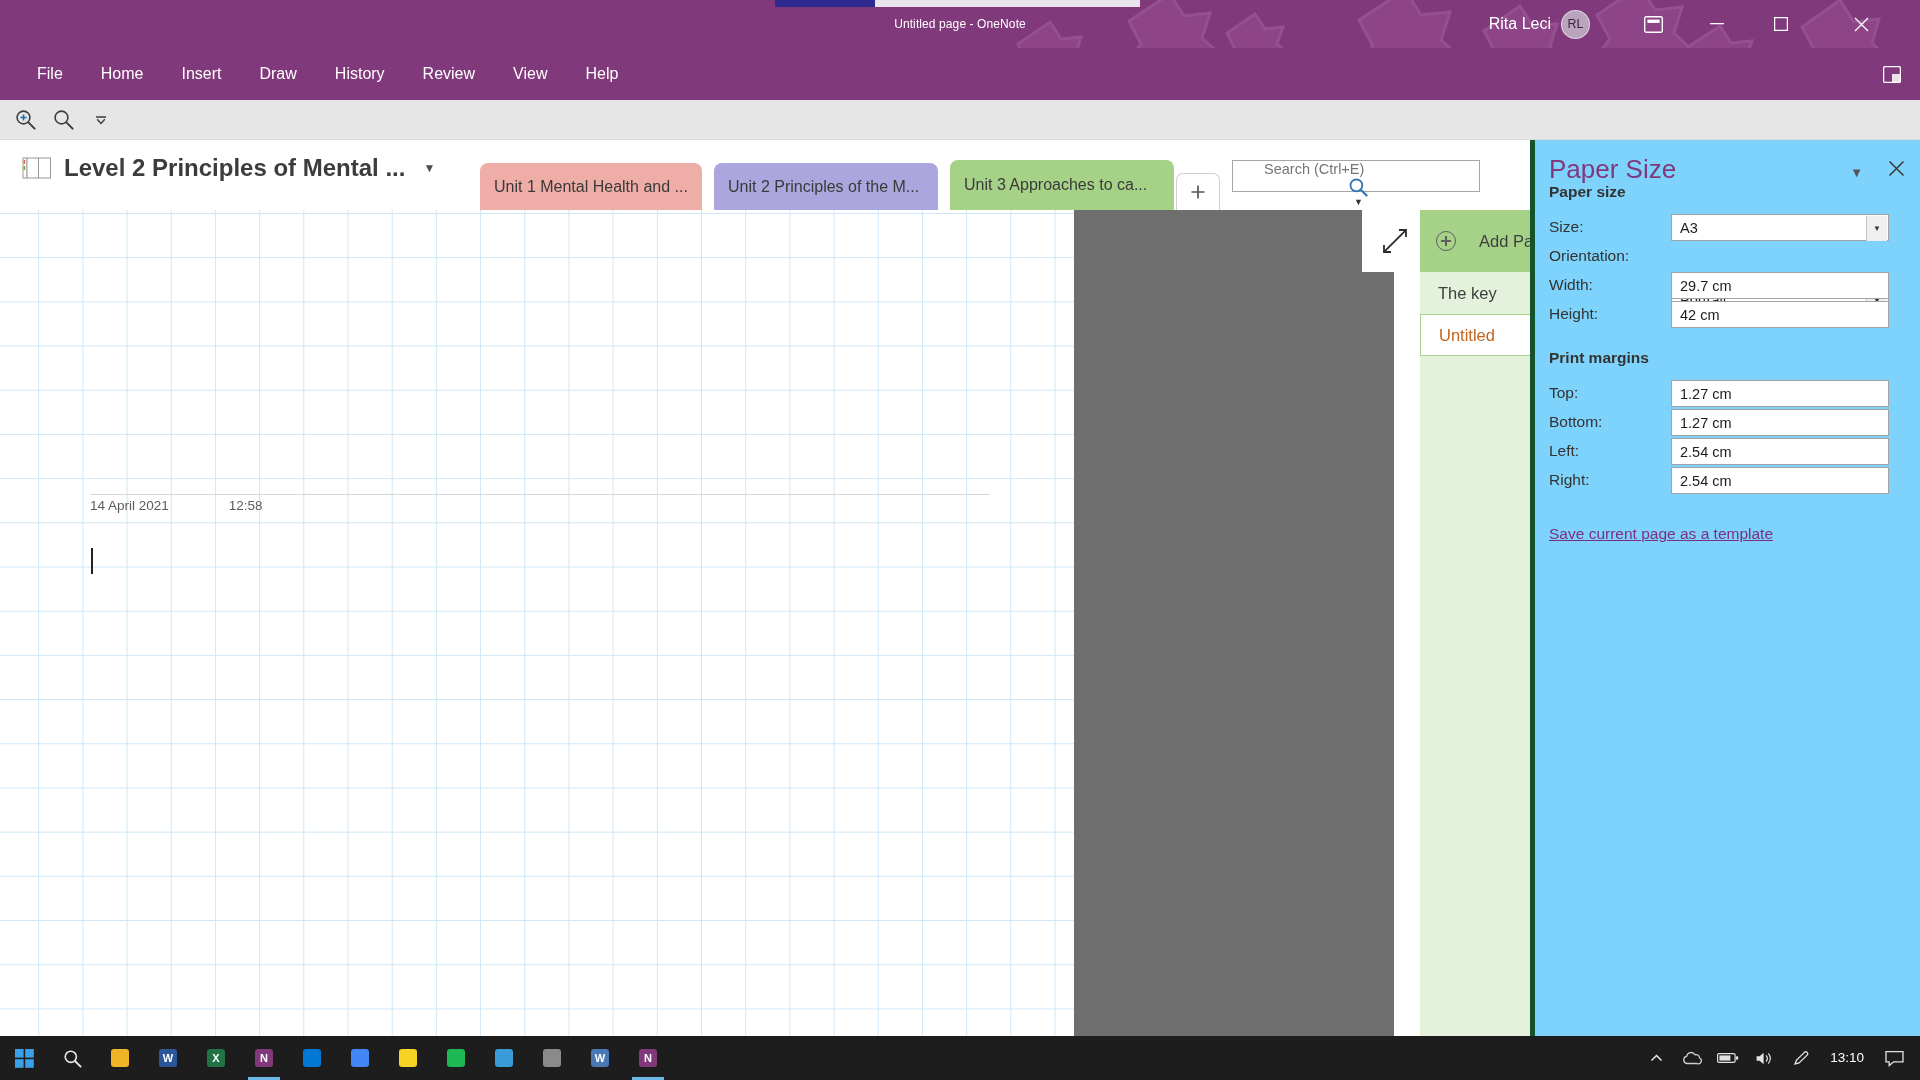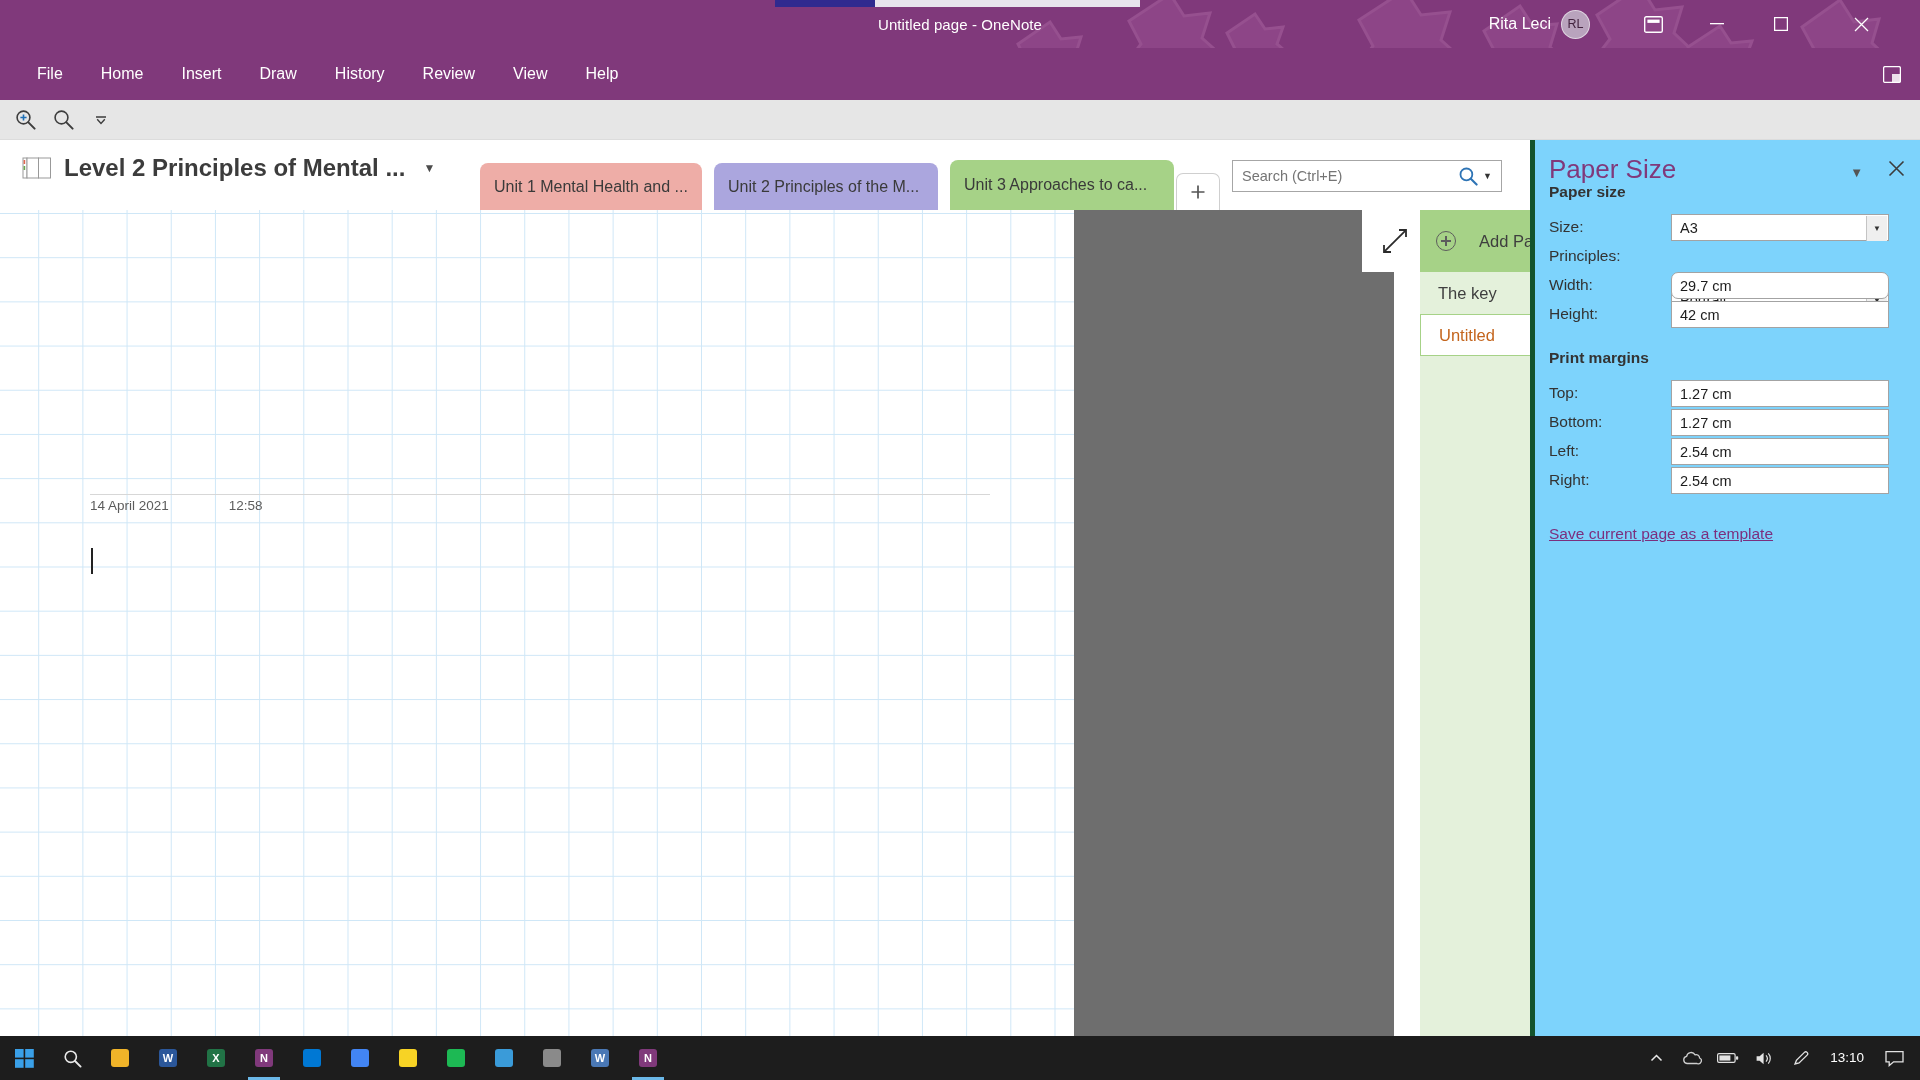--- a/index.html
+++ b/index.html
@@ -18,21 +18,21 @@
   }
   .tb-stars{ position:absolute; inset:0; pointer-events:none; }
   .tb-sync{
     position:absolute; top:0; left:775px; width:365px; height:7px;
     background:#e8e3ec;
   }
   .tb-sync i{ position:absolute; left:0; top:0; width:100px; height:7px; background:#2f2a8f; display:block; }
   .tb-title{
     position:absolute; left:0; top:0; width:1920px; height:48px;
     display:flex; align-items:center; justify-content:center;
-    color:#ffffff; font-size:15px; letter-spacing:.1px;
+    color:#ffffff; font-size:12px; letter-spacing:.1px;
   }
   .tb-user{
     position:absolute; right:330px; top:0; height:48px; display:flex;
     align-items:center; gap:10px; color:#fff; font-size:16px;
   }
   .avatar{
     width:29px; height:29px; border-radius:50%;
     background:#b9a3bd; color:#43233f; font-size:12.5px;
     display:flex; align-items:center; justify-content:center;
     border:1px solid rgba(255,255,255,.55);
@@ -85,23 +85,23 @@
     display:flex; align-items:center; padding:0 14px;
     white-space:nowrap; overflow:hidden;
   }
   .addsec{
     position:absolute; top:33px; width:44px; height:37px;
     border:1px solid #cfcfcf; border-bottom:none; border-radius:7px 7px 0 0;
     background:#fff; display:flex; align-items:center; justify-content:center;
     font-size:23px; color:#555;
   }
   .searchbox{
-    position:absolute; top:160px; left:1232px; width:270px; height:32px;
+    position:absolute; top:160px; left:1232px; width:248px; height:32px;
     border:1px solid #a6a6a6; background:#fff;
-    display:flex; align-items:center; padding:0 6px 0 9px;
+    display:flex; align-items:center; padding:0 6px 0 9px;flex-direction:column;
   }
   .searchbox input{
     border:none; outline:none; flex:1; font-size:14.5px; color:#555;
     font-family:"Liberation Sans", sans-serif; background:transparent;
   }
 
   
   .canvas{
     position:absolute; left:0; top:210px; width:1074px; height:826px;
     background:#ffffff; overflow:hidden;
@@ -389,27 +389,27 @@
       </svg>
     </div>
   </div>
   <div id="paneBody">
       <div class="grp-label" style="top: 43px;">Paper size</div>
       <div class="fld-label" style="top: 78px;">Size:</div>
       <div class="fld-box combo" style="top: 74px;">
         <span>A3</span>
         <span class="combo-arrow">▼</span>
       </div>
-      <div class="fld-label" style="top: 107px;">Principles:</div>
+      <div class="fld-label" style="top: 107px;">Orientation:</div>
       <div class="fld-box combo" style="top: 103px; margin-top: 43px;">
         <span>Portrait</span>
         <span class="combo-arrow">▼</span>
       </div>
       <div class="fld-label" style="top: 136px;">Width:</div>
-      <div class="fld-box" style="top: 132px; border-radius: 7px;">
+      <div class="fld-box" style="top: 132px;">
         <span>29.7 cm</span>
       </div>
       <div class="fld-label" style="top: 165px;">Height:</div>
       <div class="fld-box" style="top: 161px;">
         <span>42 cm</span>
       </div>
       <div class="grp-label" style="top: 209px;">Print margins</div>
       <div class="fld-label" style="top: 244px;">Top:</div>
       <div class="fld-box" style="top: 240px;">
         <span>1.27 cm</span>

